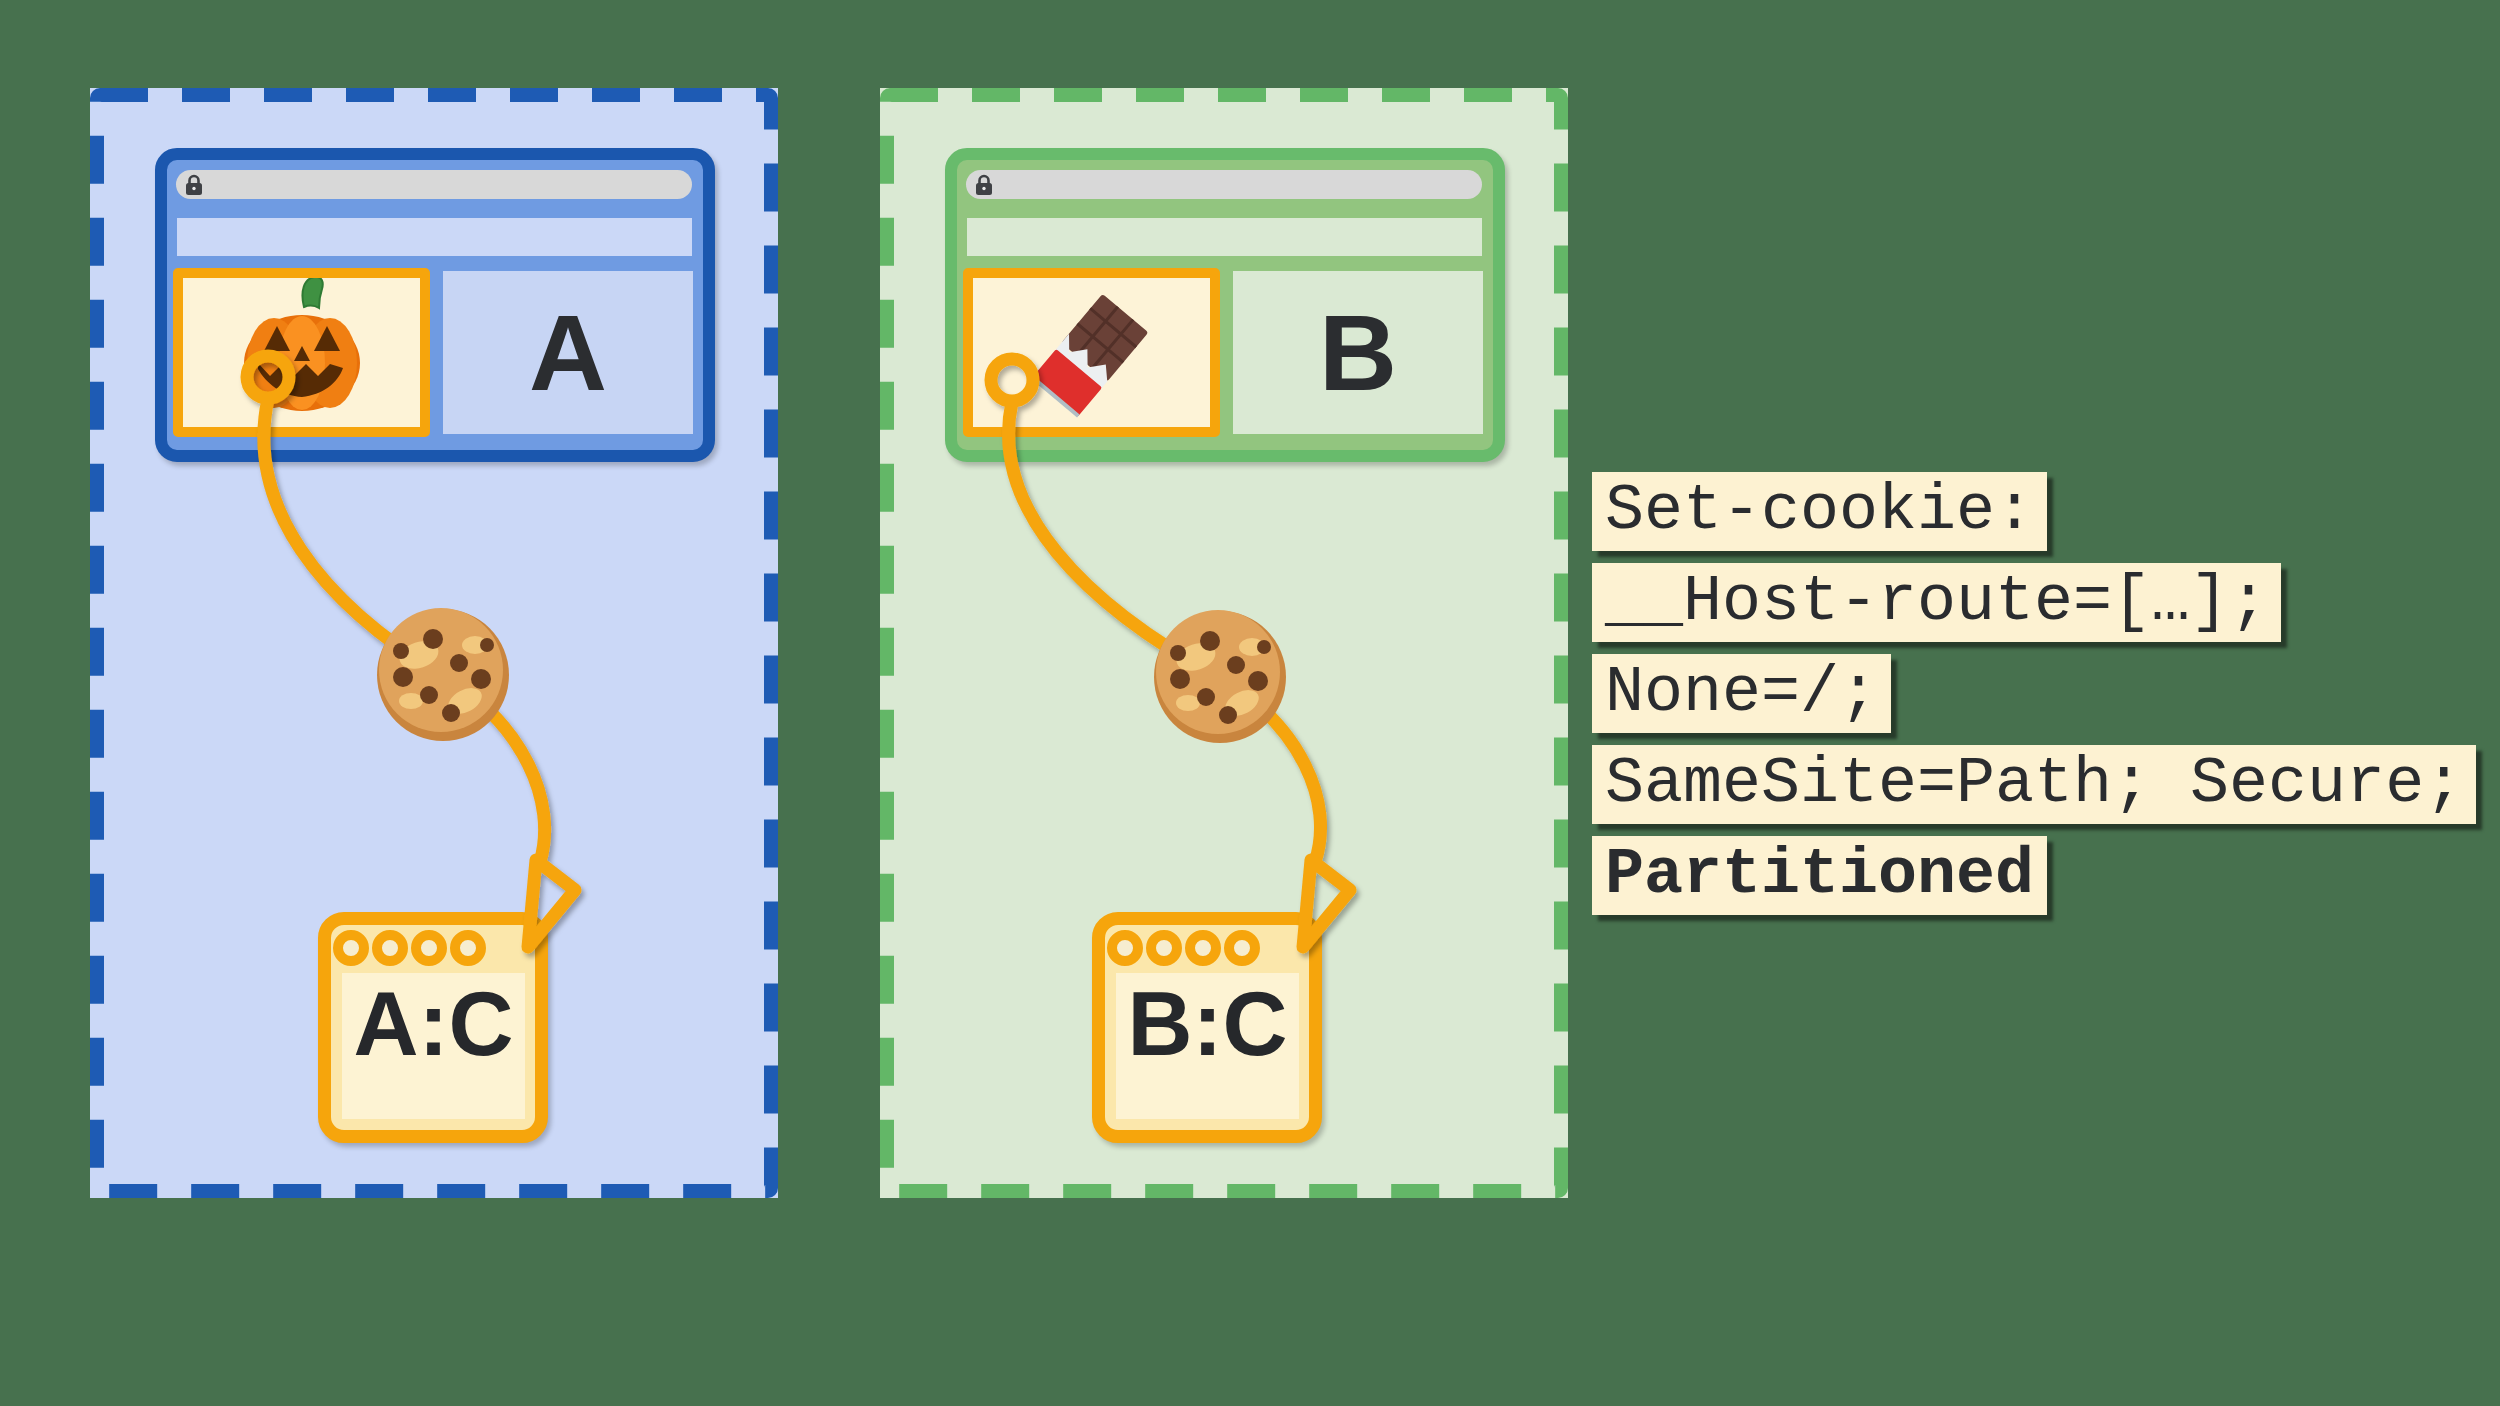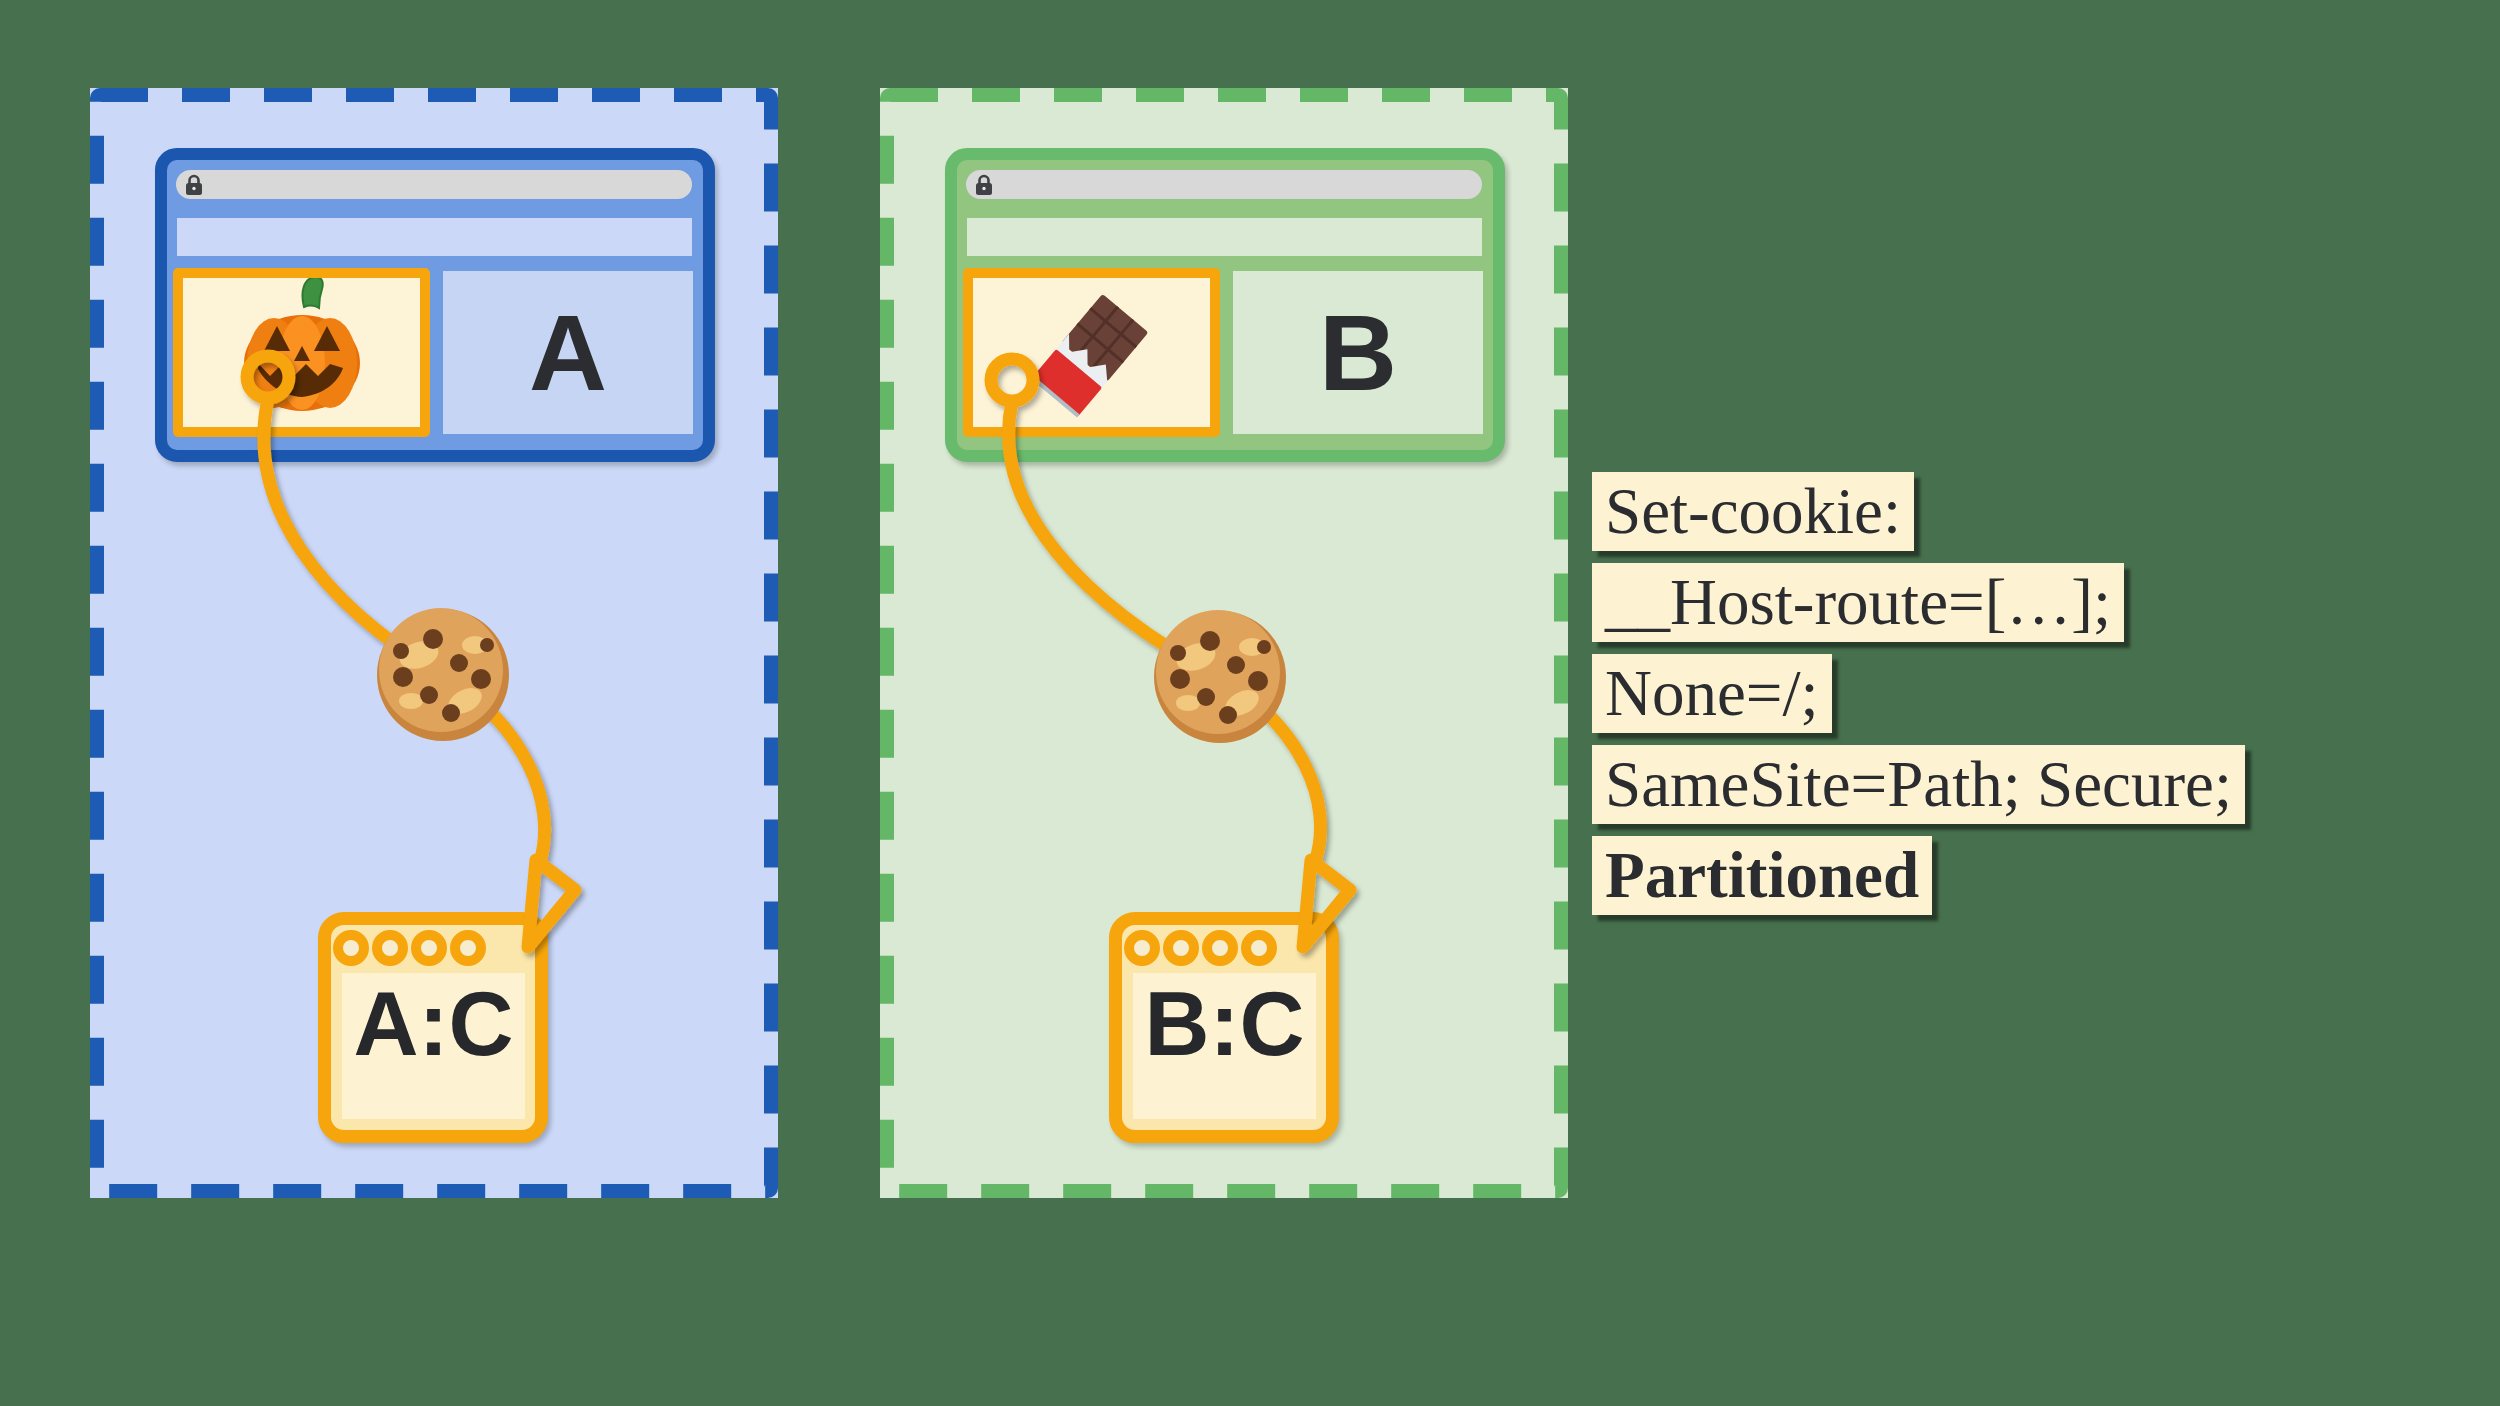--- a/index.html
+++ b/index.html
@@ -40,21 +40,21 @@
   .dot{width:36px;height:36px;border-radius:50%;border:10px solid #F6A50C;background:#F6EDD0;box-sizing:border-box}
   .partition-inner{position:absolute;left:11px;top:48px;width:183px;height:146px;background:#FDF3D3;
                    display:flex;align-items:flex-start;justify-content:center}
   .partition-key{font-size:90px;font-weight:bold;color:#26282B}
 
   
   #flow{position:absolute;left:0;top:0;z-index:5;pointer-events:none}
 
   
   #code{position:absolute;left:1592px;top:472px;display:flex;flex-direction:column;
-        align-items:flex-start;gap:12px;font-family:Liberation Serif, serif}
+        align-items:flex-start;gap:12px;font-family:Liberation Mono, monospace}
   .chip{background:#FDF2D2;color:#2A2C2F;font-size:65px;line-height:69px;padding:5px 13px;
         white-space:pre;box-shadow:6px 6px 3px rgba(12,15,12,.55)}
   .chip.bold{font-weight:bold}
 </style>
 </head>
 <body>
 
 <div id="stage">
 
   <section class="panel blue">
@@ -129,21 +129,21 @@
             <rect x="-30" y="55" width="60" height="4" fill="#B0BEC5"></rect>
           </g>
         </svg>
       </div>
 
       <div class="sitebox">
         <span class="site-letter">B</span>
       </div>
     </div>
 
-    <div class="partitionbox" id="box-b" style="left:229px;top:824px">
+    <div class="partitionbox" id="box-b" style="left:212px;top:824px">
       <div class="dots">
         <div class="dot"></div>
         <div class="dot"></div>
         <div class="dot"></div>
         <div class="dot"></div>
       </div>
       <div class="partition-inner">
         <span class="partition-key">B:C</span>
       </div>
     </div>

